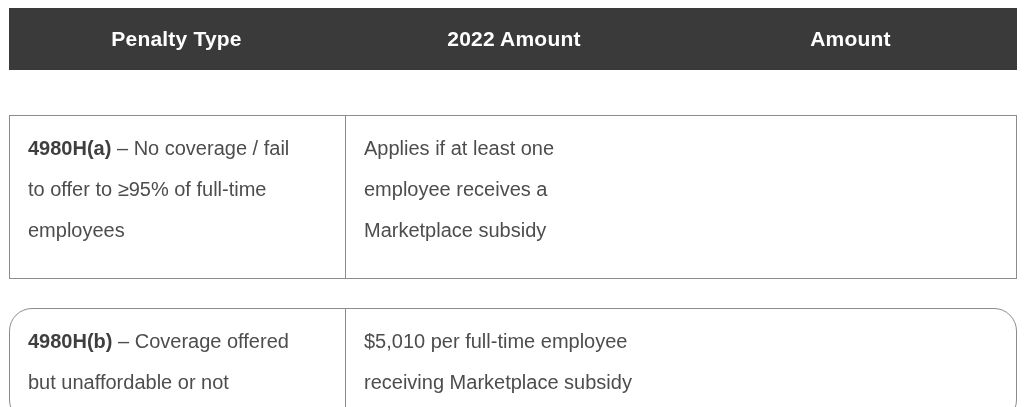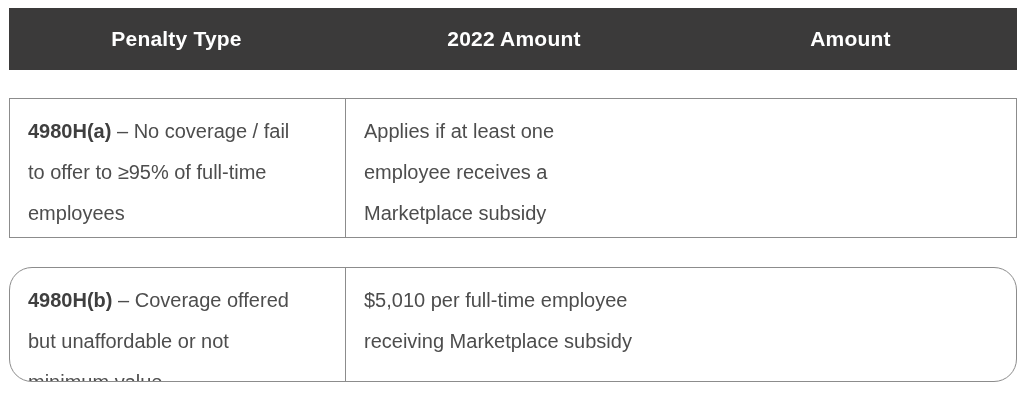--- a/index.html
+++ b/index.html
@@ -19,37 +19,37 @@
     overflow:hidden;
   }
   .table-wrap{
     margin:8px 7px 0 9px;
     width:1008px;
   }
   .thead{
     display:flex;
     height:62px;
     background:var(--header-bg);
-    margin-bottom:28px;
+    margin-bottom:45px;
   }
   .th{
     display:flex;
     align-items:center;
     justify-content:center;
     color:var(--header-text);
     font-size:21px;
     font-weight:700;
     letter-spacing:0.2px;
   }
   .trow{
     display:flex;
     border:1px solid var(--border);
     background:#fff;
   }
-  .trow.r1{height:140px;margin-bottom:29px;}
+  .trow.r1{height:164px;margin-bottom:29px;}
   .trow.r2{height:115px;border-radius:23px;}
   .td{
     padding:12px 16px 0 18px;
     font-size:20px;
     line-height:41px;
     color:var(--body-text);
     white-space:pre-line;
     overflow:hidden;
   }
   .col1{width:335px;}

